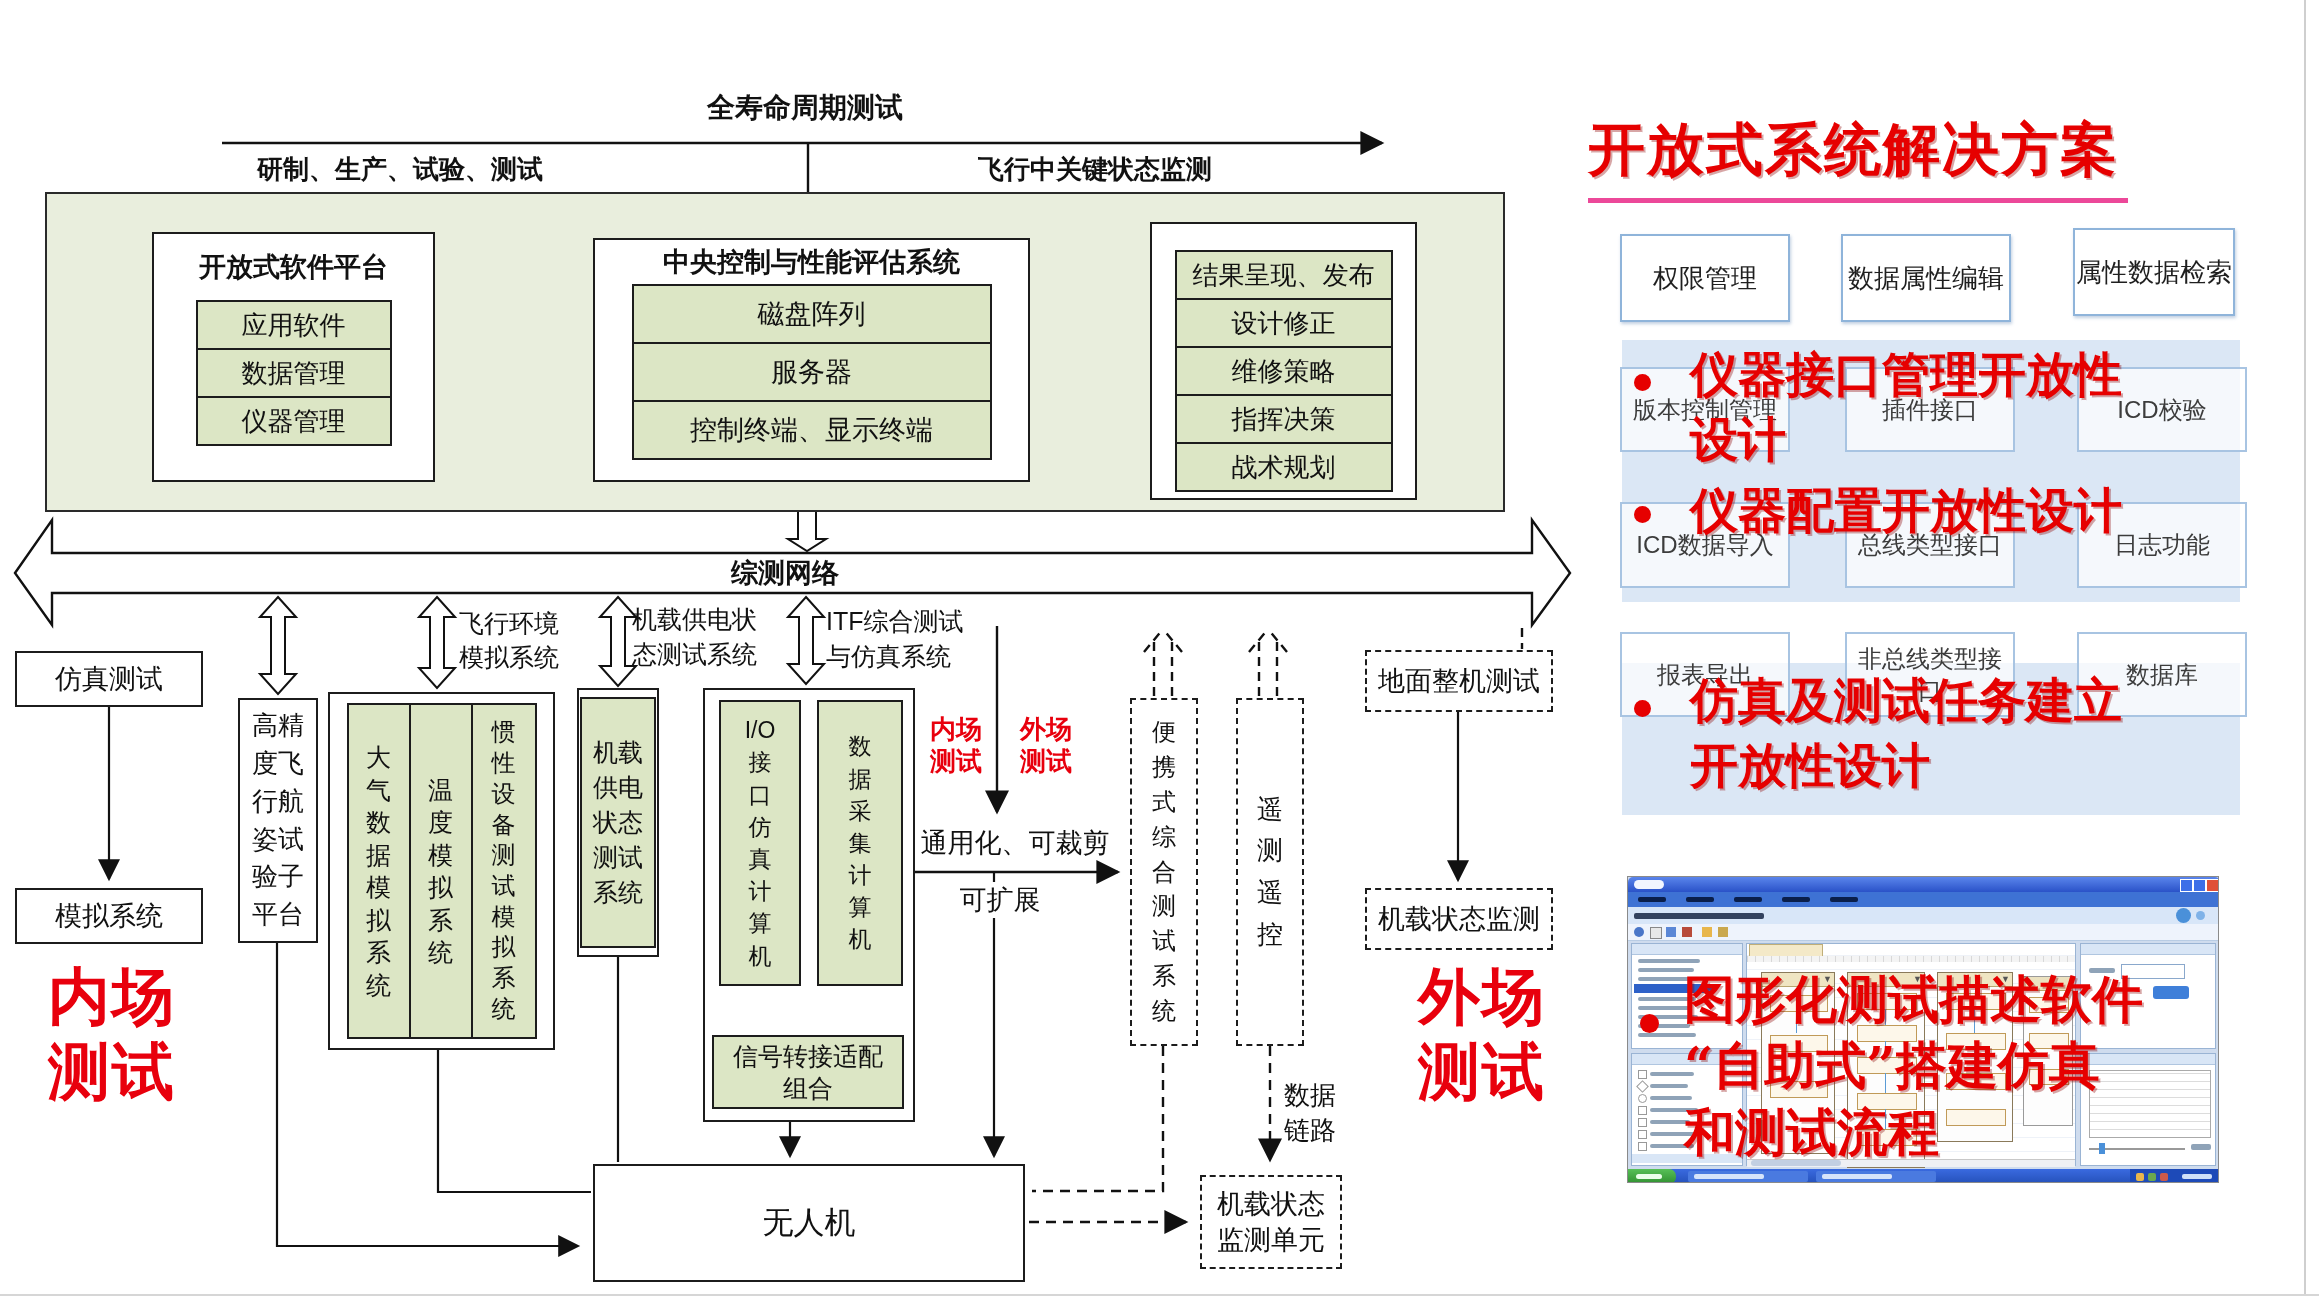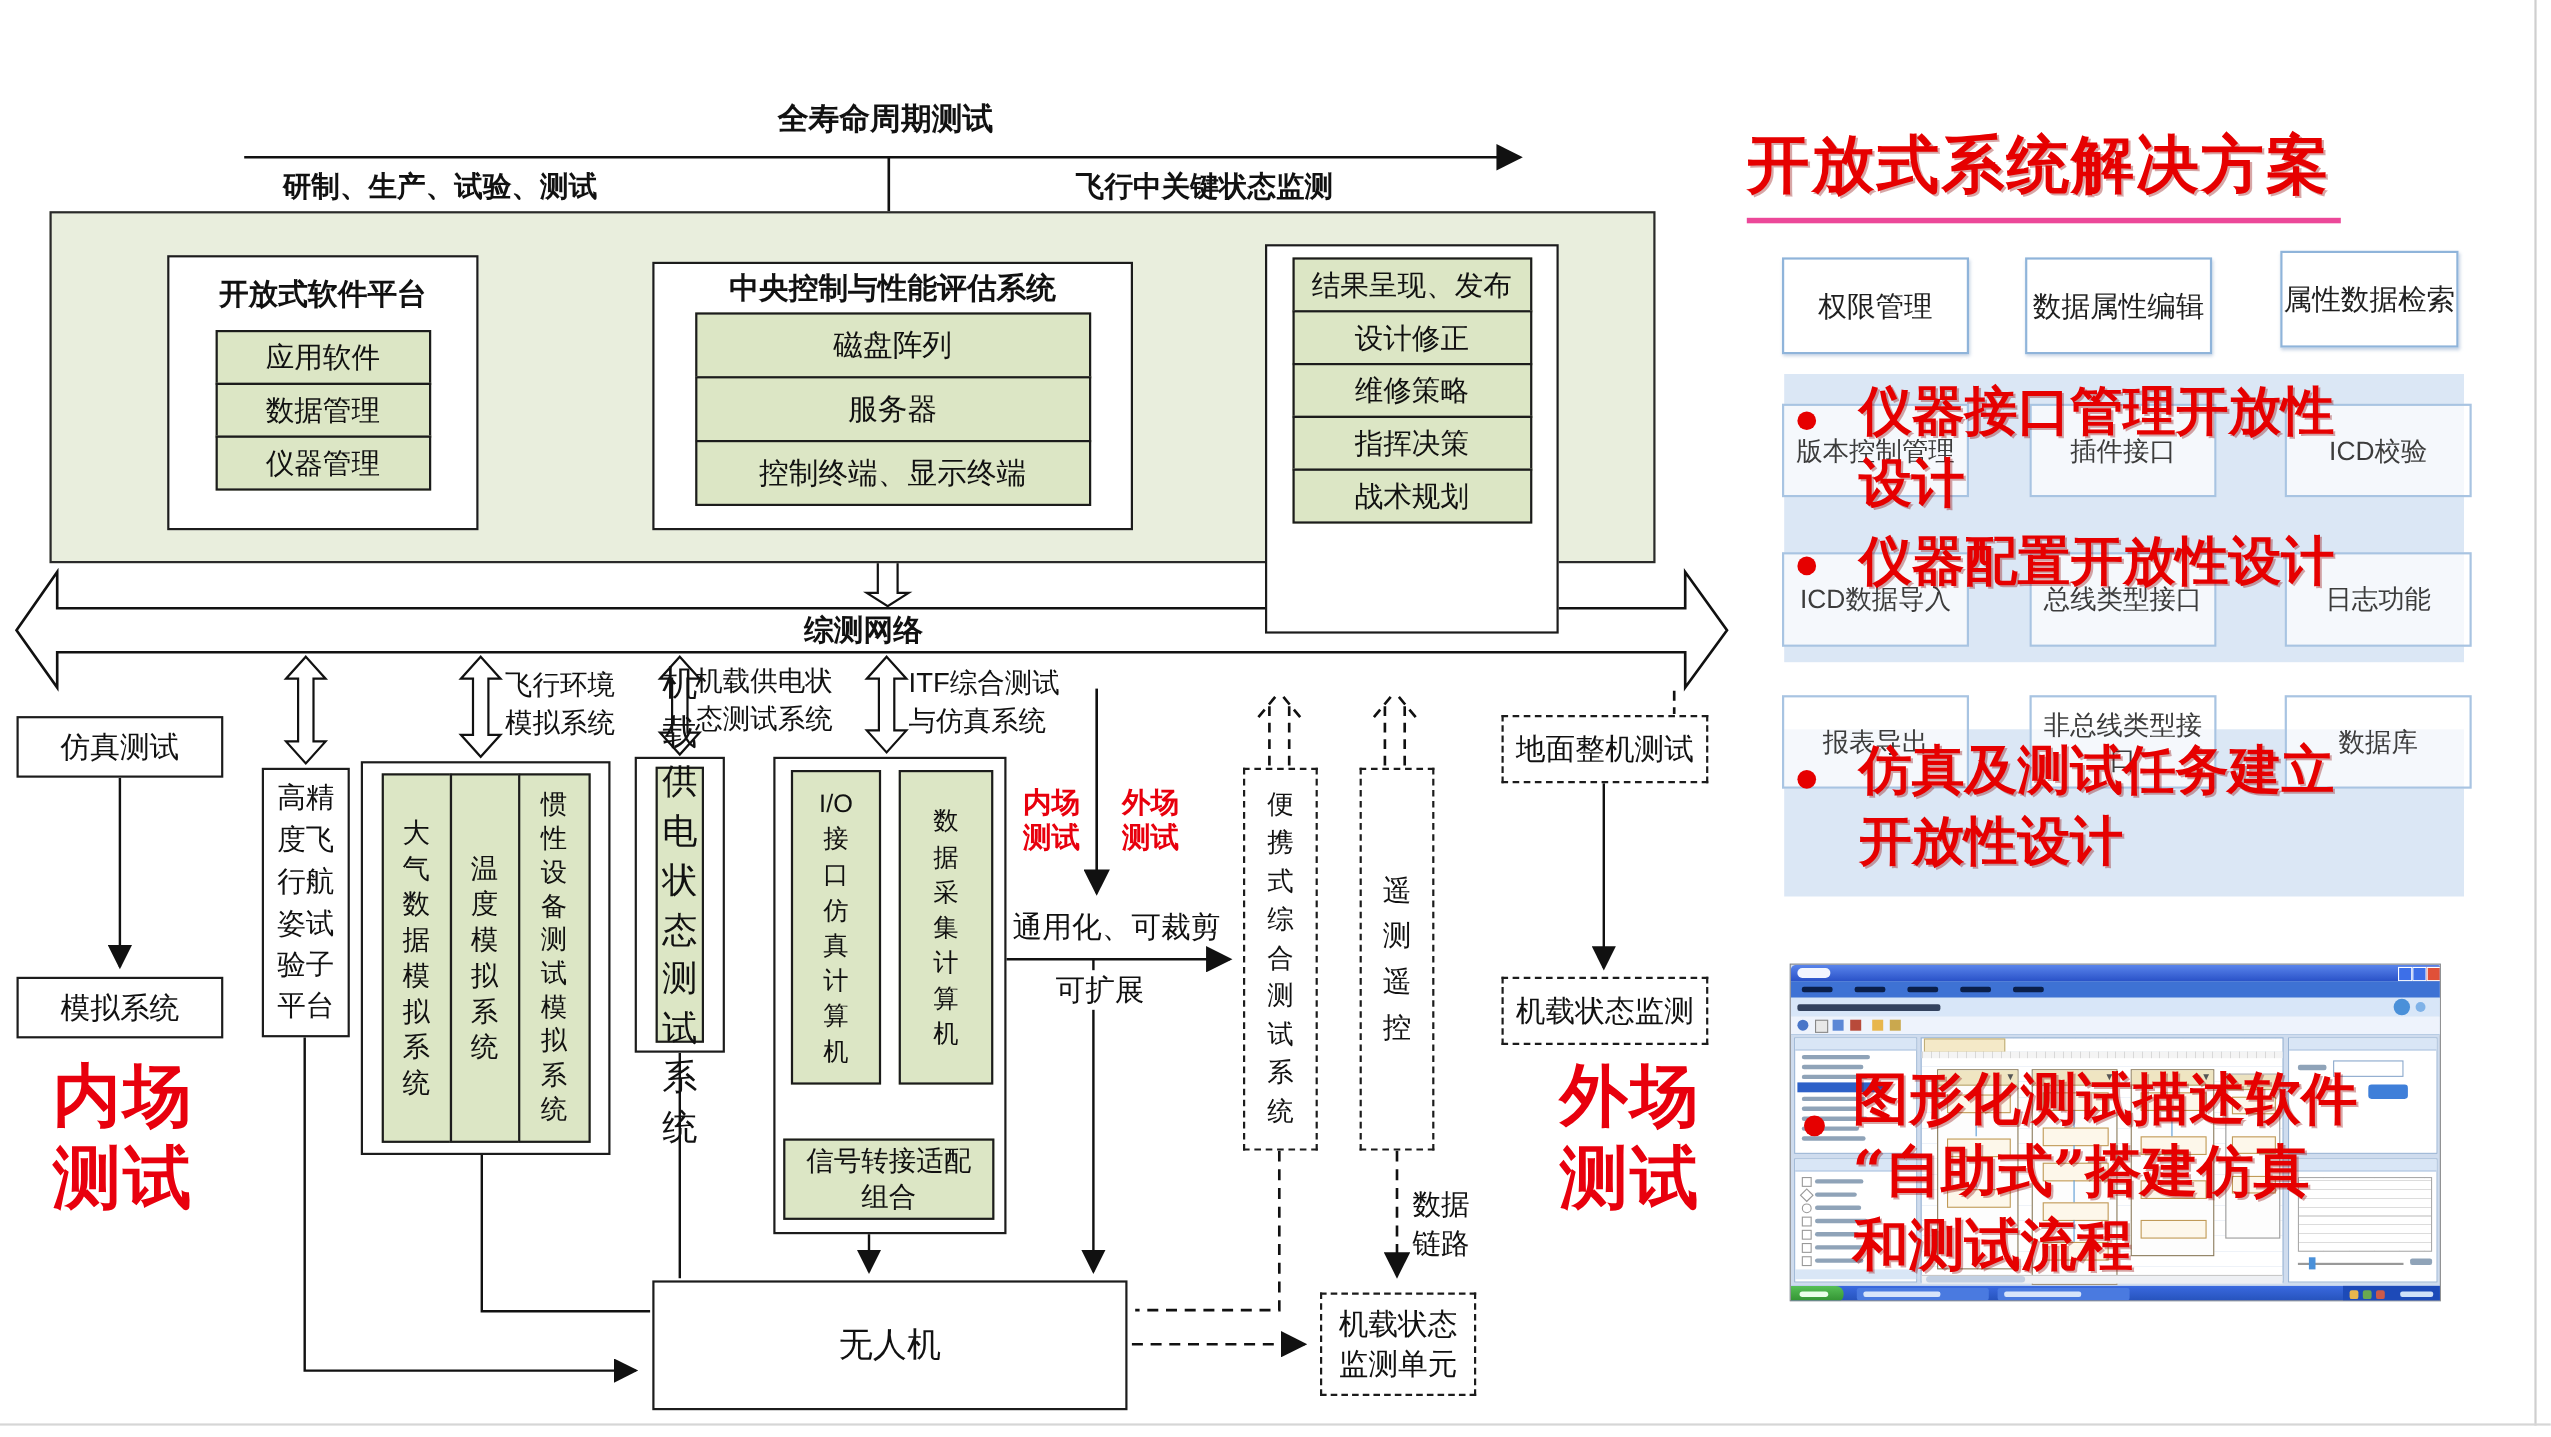--- a/index.html
+++ b/index.html
@@ -101,21 +101,21 @@
     <div class="cellg ctr" style="margin:-2px auto 0;width:196px;height:50px;font-size:26px;">仪器管理</div>
   </div>
 
   <div class="abs blk" style="left:593px;top:238px;width:437px;height:244px;">
     <div class="ctr bold" style="height:44px;font-size:27px;">中央控制与性能评估系统</div>
     <div class="cellg ctr" style="margin:0 auto;width:360px;height:60px;font-size:27px;">磁盘阵列</div>
     <div class="cellg ctr" style="margin:-2px auto 0;width:360px;height:60px;font-size:27px;">服务器</div>
     <div class="cellg ctr" style="margin:-2px auto 0;width:360px;height:60px;font-size:27px;">控制终端、显示终端</div>
   </div>
 
-  <div class="abs blk" style="left:1150px;top:222px;width:267px;height:354px;padding-top:10px;">
+  <div class="abs blk" style="left:1150px;top:222px;width:267px;height:278px;padding-top:26px;">
     <div class="cellg ctr" style="margin:0 auto;width:218px;height:50px;font-size:26px;">结果呈现、发布</div>
     <div class="cellg ctr" style="margin:-2px auto 0;width:218px;height:50px;font-size:26px;">设计修正</div>
     <div class="cellg ctr" style="margin:-2px auto 0;width:218px;height:50px;font-size:26px;">维修策略</div>
     <div class="cellg ctr" style="margin:-2px auto 0;width:218px;height:50px;font-size:26px;">指挥决策</div>
     <div class="cellg ctr" style="margin:-2px auto 0;width:218px;height:50px;font-size:26px;">战术规划</div>
   </div>
 
   <div class="abs ctr" style="left:715px;top:555px;width:140px;height:36px;font-size:27px;font-weight:600;">综测网络</div>
 
   <div class="abs blk ctr" style="left:15px;top:651px;width:188px;height:56px;font-size:27px;">仿真测试</div>
@@ -151,21 +151,21 @@
 备
 测
 试
 模
 拟
 系
 统</div>
   </div>
 
   <div class="abs blk ctr" style="left:577px;top:688px;width:82px;height:269px;">
-    <div class="cellg ctr ml" style="width:44px;height:251px;font-size:32px;line-height:1.4;">机载
+    <div class="cellg ctr ml" style="width:76px;height:251px;font-size:25px;line-height:1.4;">机载
 供电
 状态
 测试
 系统</div>
   </div>
 
   <div class="abs ctr ml" style="left:450px;top:606px;width:118px;height:70px;font-size:25px;line-height:1.35;">飞行环境
 模拟系统</div>
   <div class="abs ml" style="left:632px;top:602px;width:140px;height:74px;font-size:25px;line-height:1.4;">机载供电状
 态测试系统</div>

